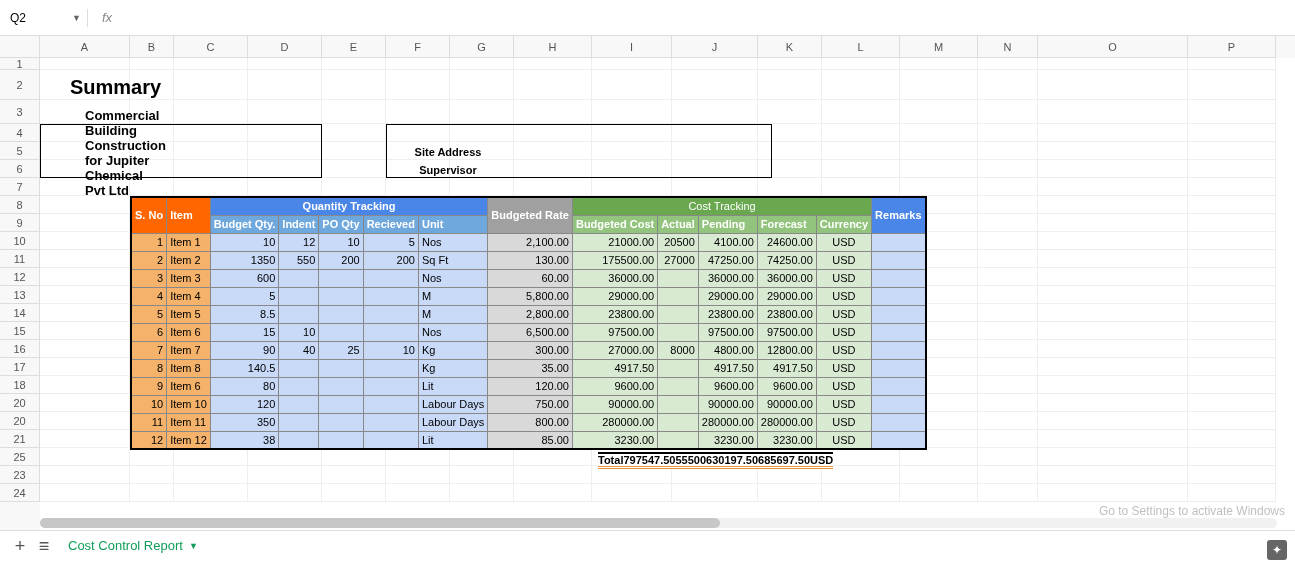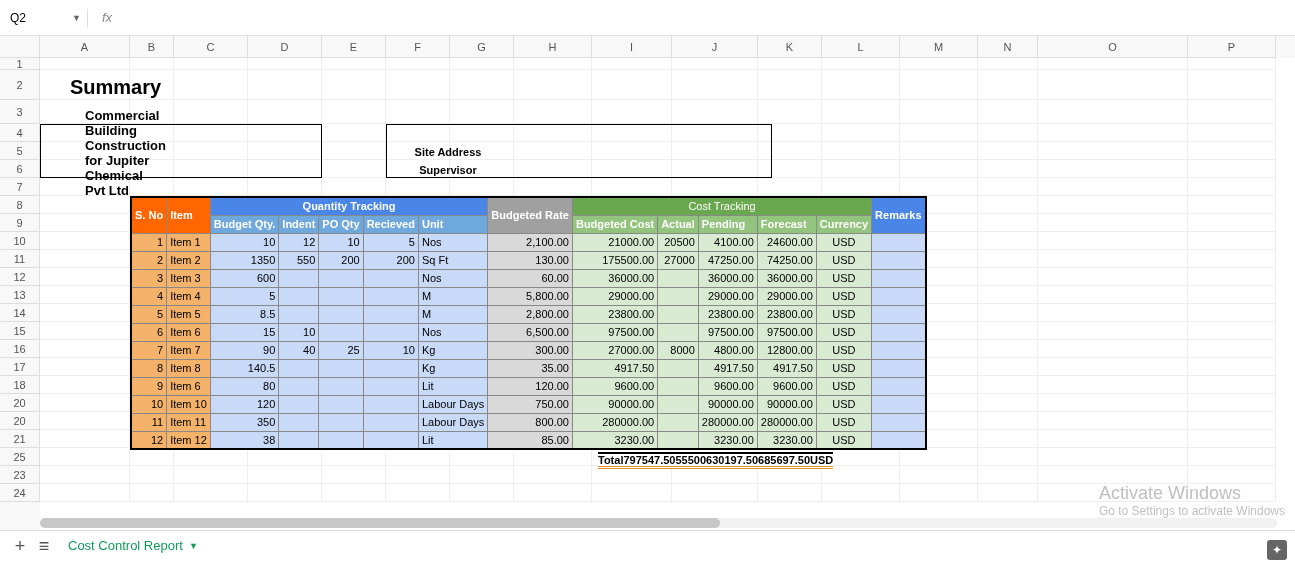--- a/index.html
+++ b/index.html
@@ -848,21 +848,20 @@
   </div>
 </div>
 
 <div class="hscroll">
   <div class="hscroll-track">
       <div class="hscroll-thumb"></div>
     </div>
 </div>
 
 <div class="watermark">
-  <div class="w1">Activate Windows</div>
   <div class="w2">Go to Settings to activate Windows</div>
 </div>
 
 <div class="tabs-bar">
   <div class="tab-btn">+</div>
   <div class="tab-btn">≡</div>
   <div class="sheet-tab active">
     <span>Cost Control Report</span>
     <span class="arrow">▼</span>
   </div>

